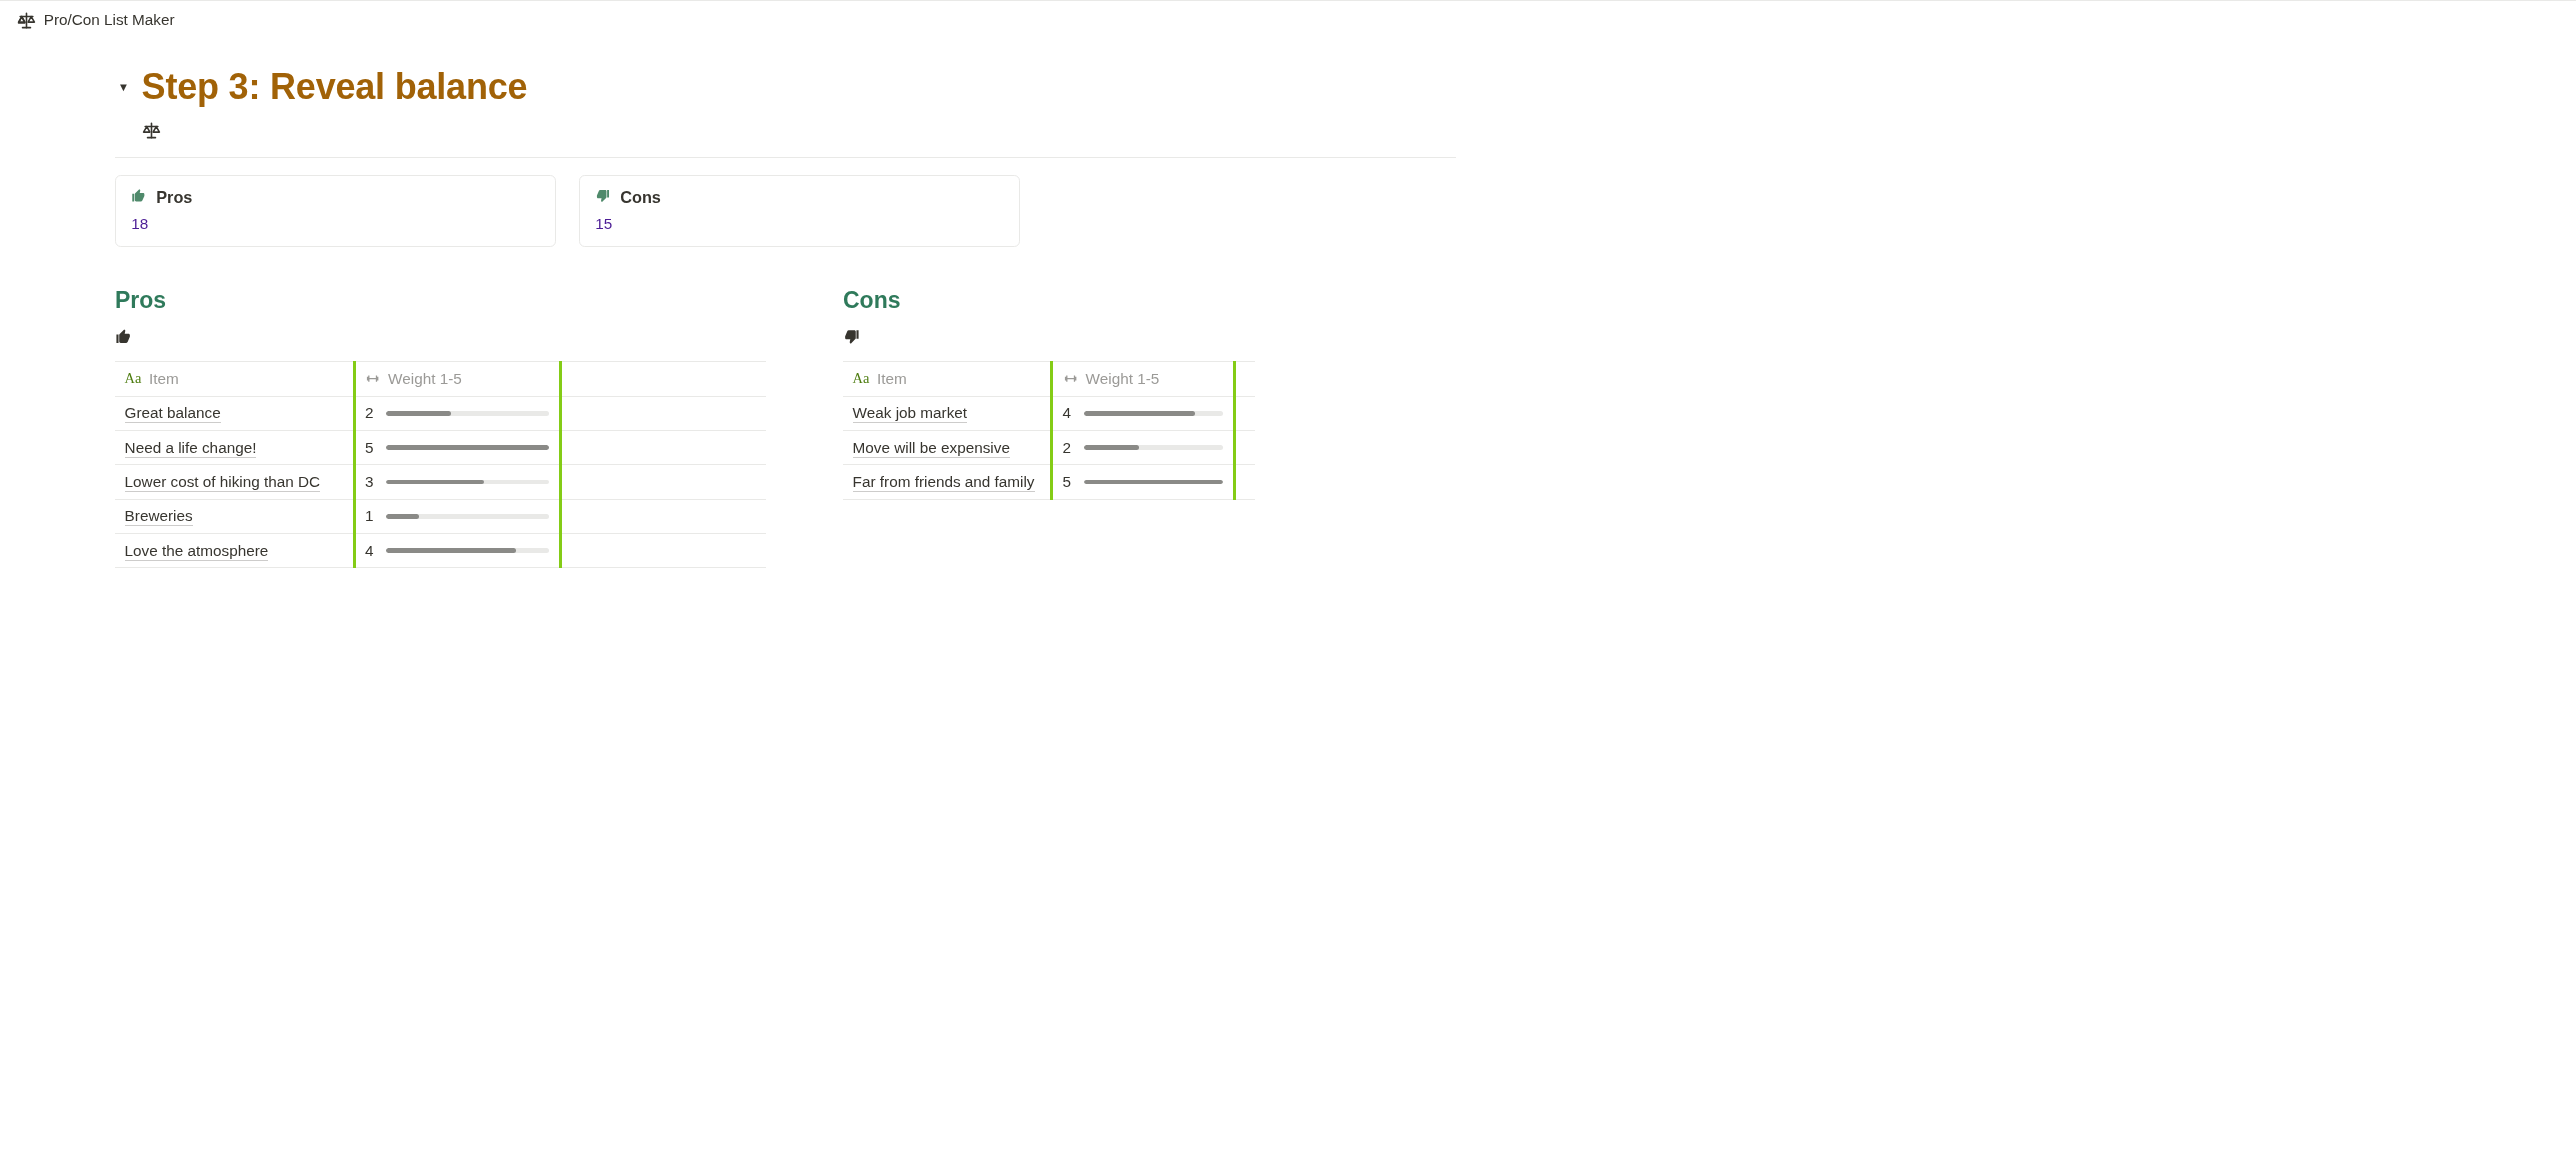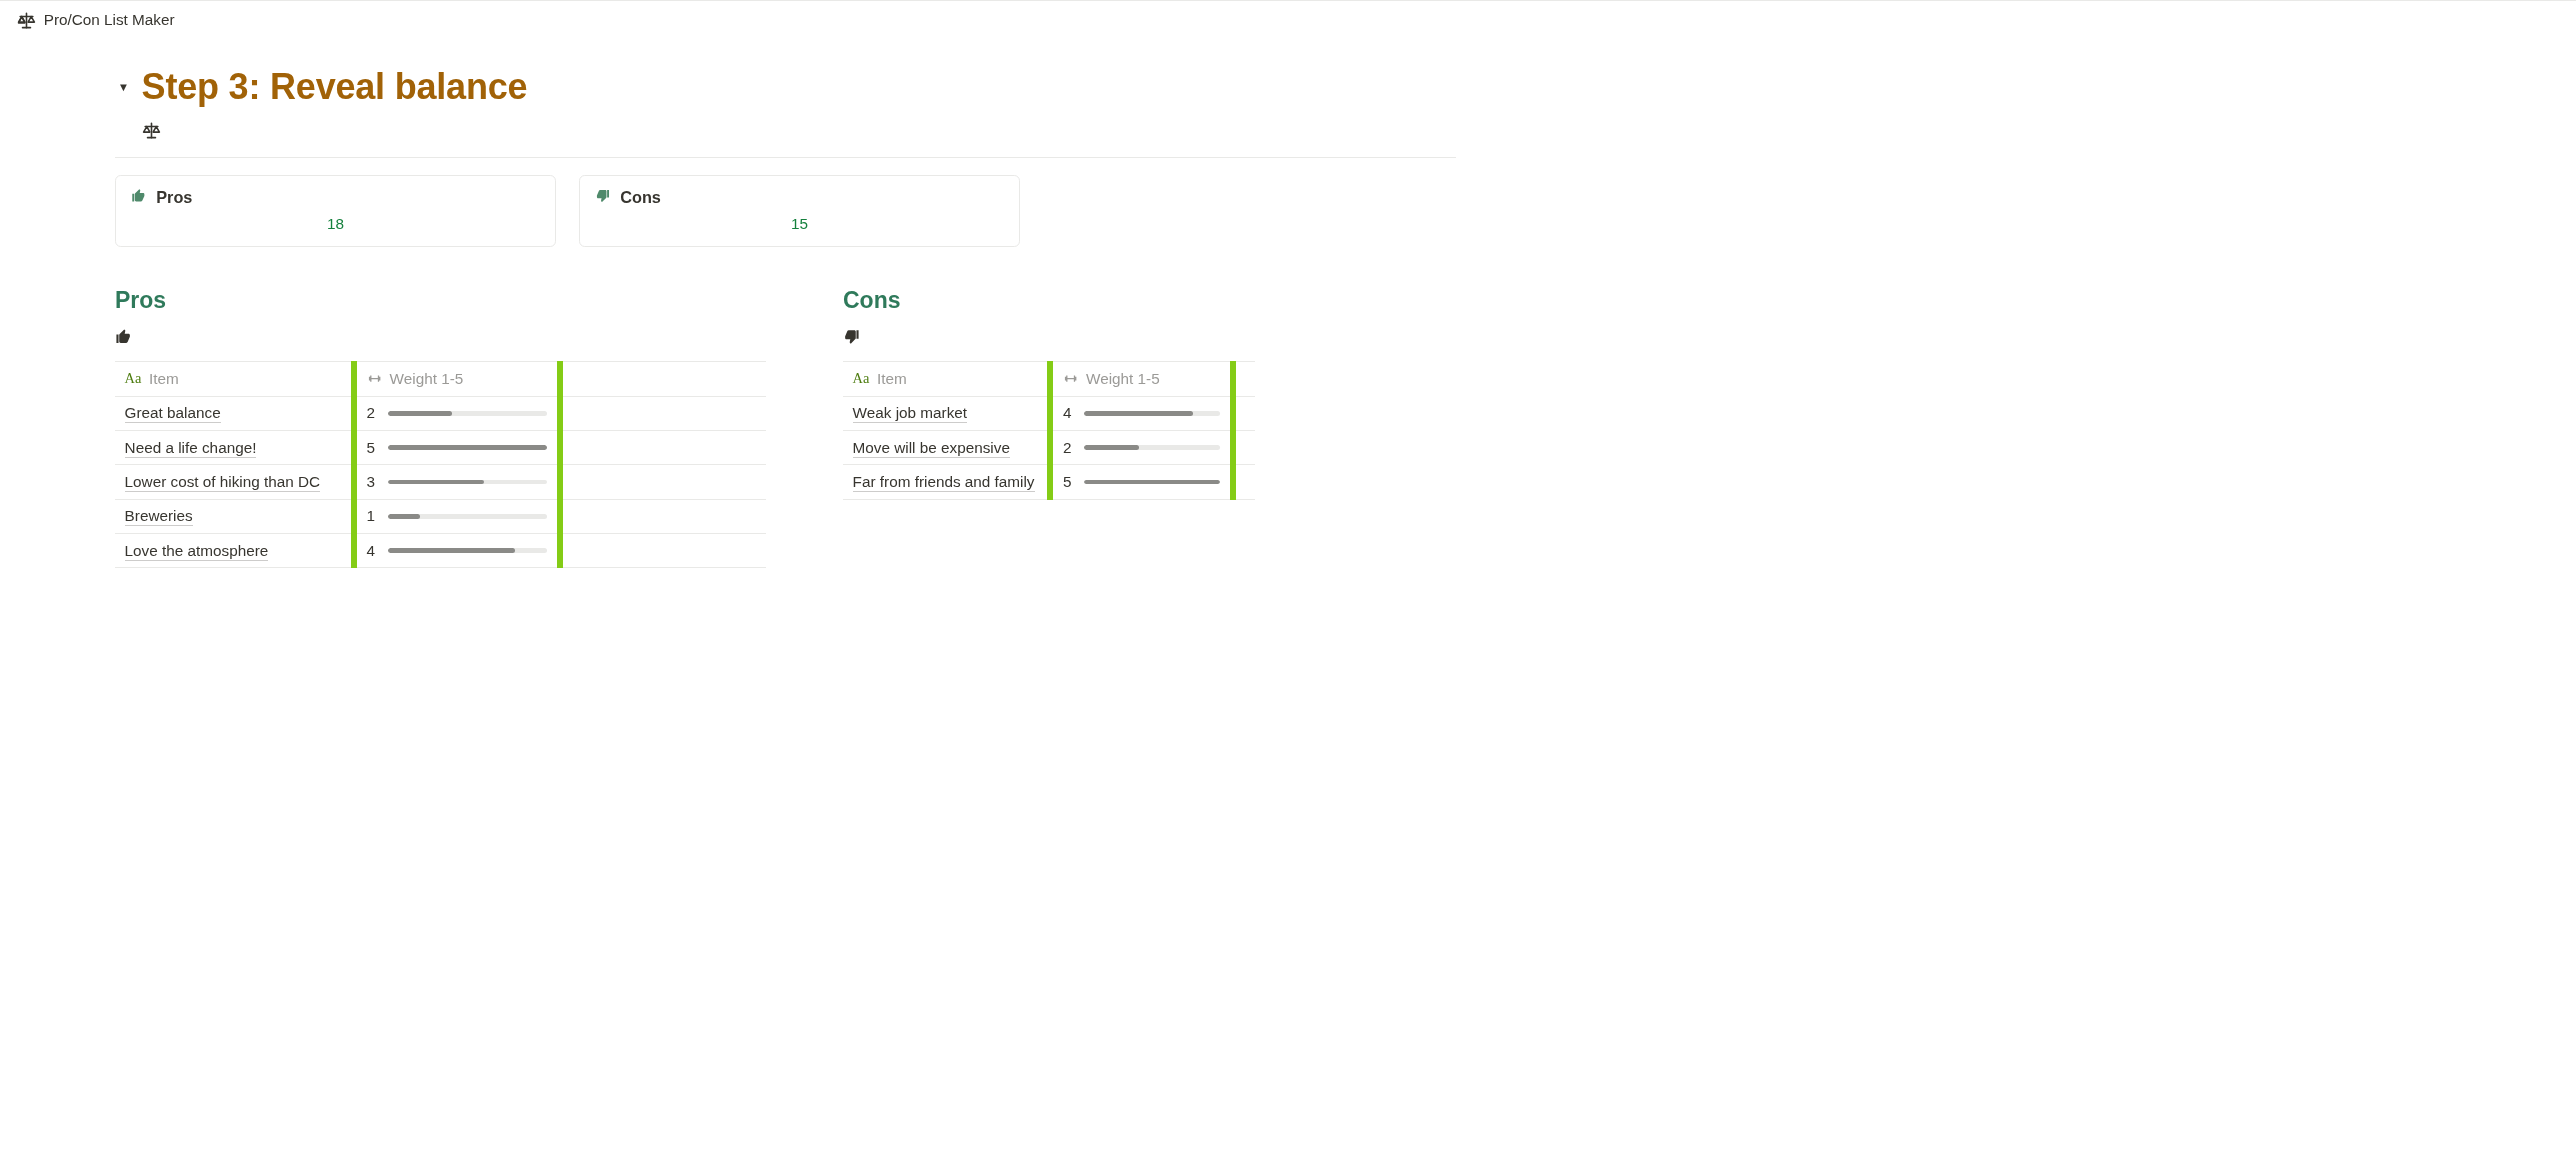--- a/index.html
+++ b/index.html
@@ -65,22 +65,21 @@
     display: flex;
     align-items: center;
     gap: 9.6px;
     font-weight: 600;
     font-size: 16.3px;
     color: #37352f;
     margin-bottom: 7.7px;
   }
   .summary-card-value {
     font-size: 15.3px;
-    color: #15803d;
-    text-align: center;
+    color: #4c1d95;
   }
   .thumb-green { color: #4f8a6b; }
   .thumb-dark { color: #37352f; }
   .lists-row {
     display: flex;
     gap: 77px;
     margin-top: 40px;
   }
   .list-block { width: 651px; }
   .list-title {
@@ -101,21 +100,21 @@
   table.data-table th {
     text-align: left;
     font-weight: 400;
     color: #9b9a97;
     border-top: 1px solid #e9e9e7;
     border-bottom: 1px solid #e9e9e7;
     padding: 7.7px 9.6px;
   }
   table.data-table th + th,
   table.data-table td + td {
-    border-left: 6px solid #84cc16;
+    border-left: 3px solid #84cc16;
   }
   table.data-table th .th-inner {
     display: flex;
     align-items: center;
     gap: 7.7px;
   }
   table.data-table td {
     border-bottom: 1px solid #e9e9e7;
     padding: 7.7px 9.6px;
     vertical-align: middle;

